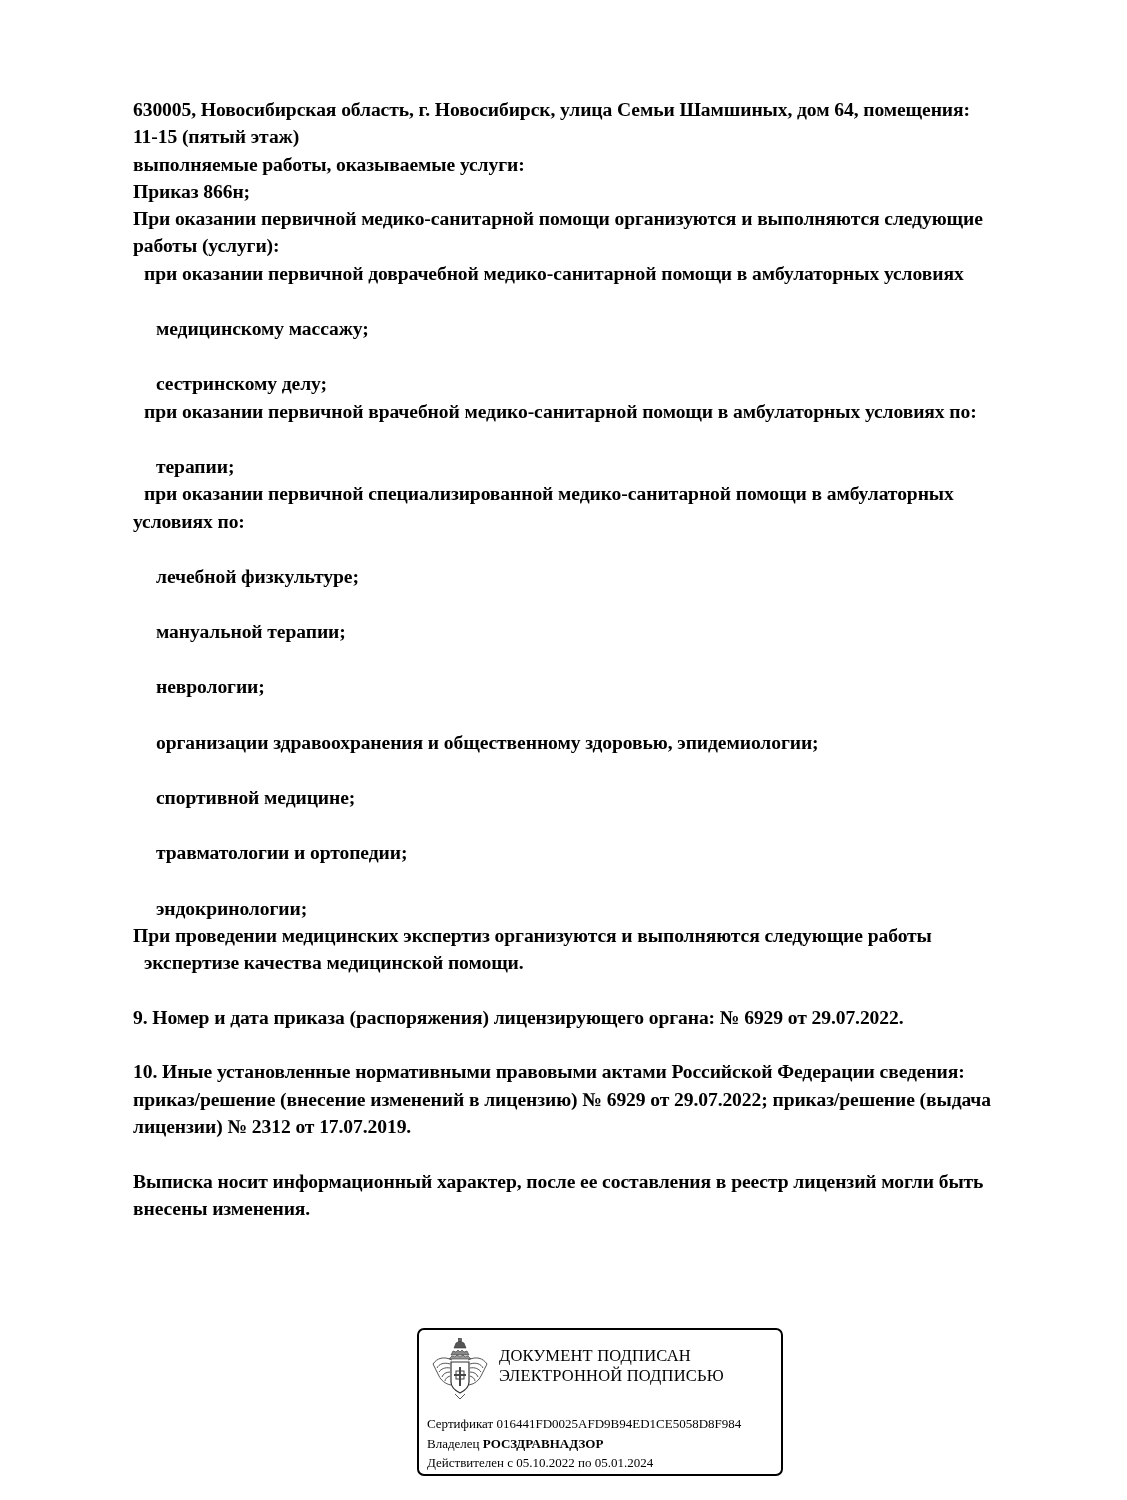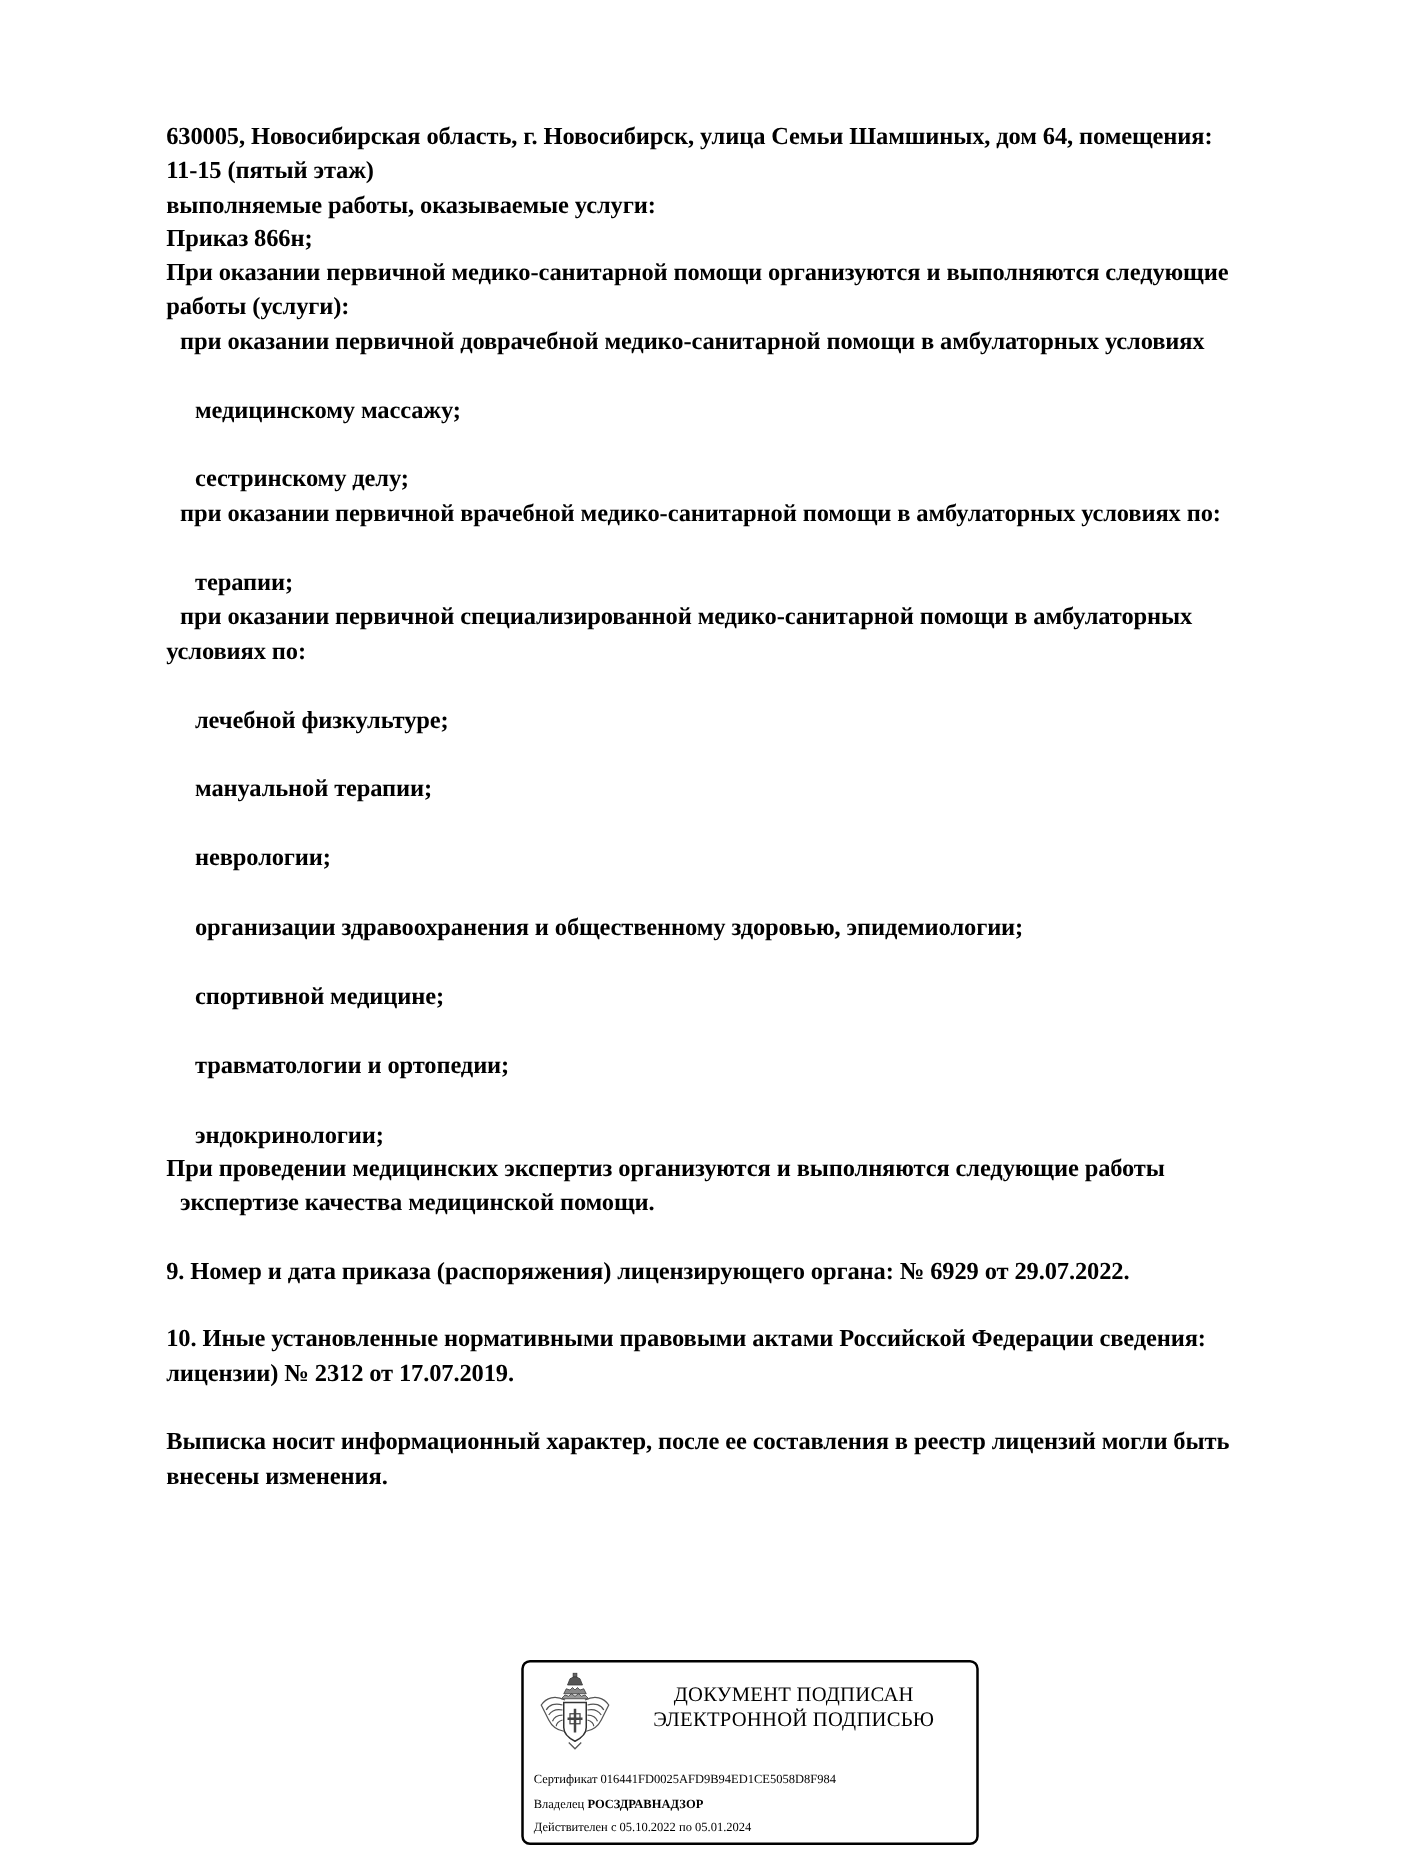--- a/index.html
+++ b/index.html
@@ -48,30 +48,30 @@
       left: 10px;
       top: 8px;
       width: 62px;
       height: 62px;
     }
     .stamp-title {
       position: absolute;
       left: 80px;
       right: 10px;
       top: 16px;
-      text-align: center;
+      text-align: left;
       font-size: 16.5px;
       line-height: 20px;
       letter-spacing: 0.2px;
     }
     .stamp-info {
       position: absolute;
       left: 8px;
       top: 84px;
-      font-size: 10px;
+      font-size: 13px;
       line-height: 19.5px;
       white-space: nowrap;
     }
     .stamp-info b { font-weight: bold; }
   </style>
 </head>
 <body>
 
 <div class="page">
   <span class="line">630005, Новосибирская область, г. Новосибирск, улица Семьи Шамшиных, дом 64, помещения:</span>
@@ -93,20 +93,21 @@
   <span class="line ind2">организации здравоохранения и общественному здоровью, эпидемиологии;</span>
   <span class="line ind2">спортивной медицине;</span>
   <span class="line ind2">травматологии и ортопедии;</span>
   <span class="line ind2">эндокринологии;</span>
   <span class="line">При проведении медицинских экспертиз организуются и выполняются следующие работы</span>
   <span class="line ind1">экспертизе качества медицинской помощи.</span>
   <span class="line"></span>
   <span class="line">9. Номер и дата приказа (распоряжения) лицензирующего органа: № 6929 от 29.07.2022.</span>
   <span class="line"></span>
   <span class="line">10. Иные установленные нормативными правовыми актами Российской Федерации сведения:</span>
+  <span class="line">приказ/решение (внесение изменений в лицензию) № 6929 от 29.07.2022; приказ/решение (выдача</span>
   <span class="line">лицензии) № 2312 от 17.07.2019.</span>
   <span class="line"></span>
   <span class="line">Выписка носит информационный характер, после ее составления в реестр лицензий могли быть</span>
   <span class="line">внесены изменения.</span>
 </div>
 
 <div class="stamp">
   <svg class="emblem" viewBox="0 0 62 62">
 
     <g fill="#555" stroke="#333" stroke-width="0.6">

